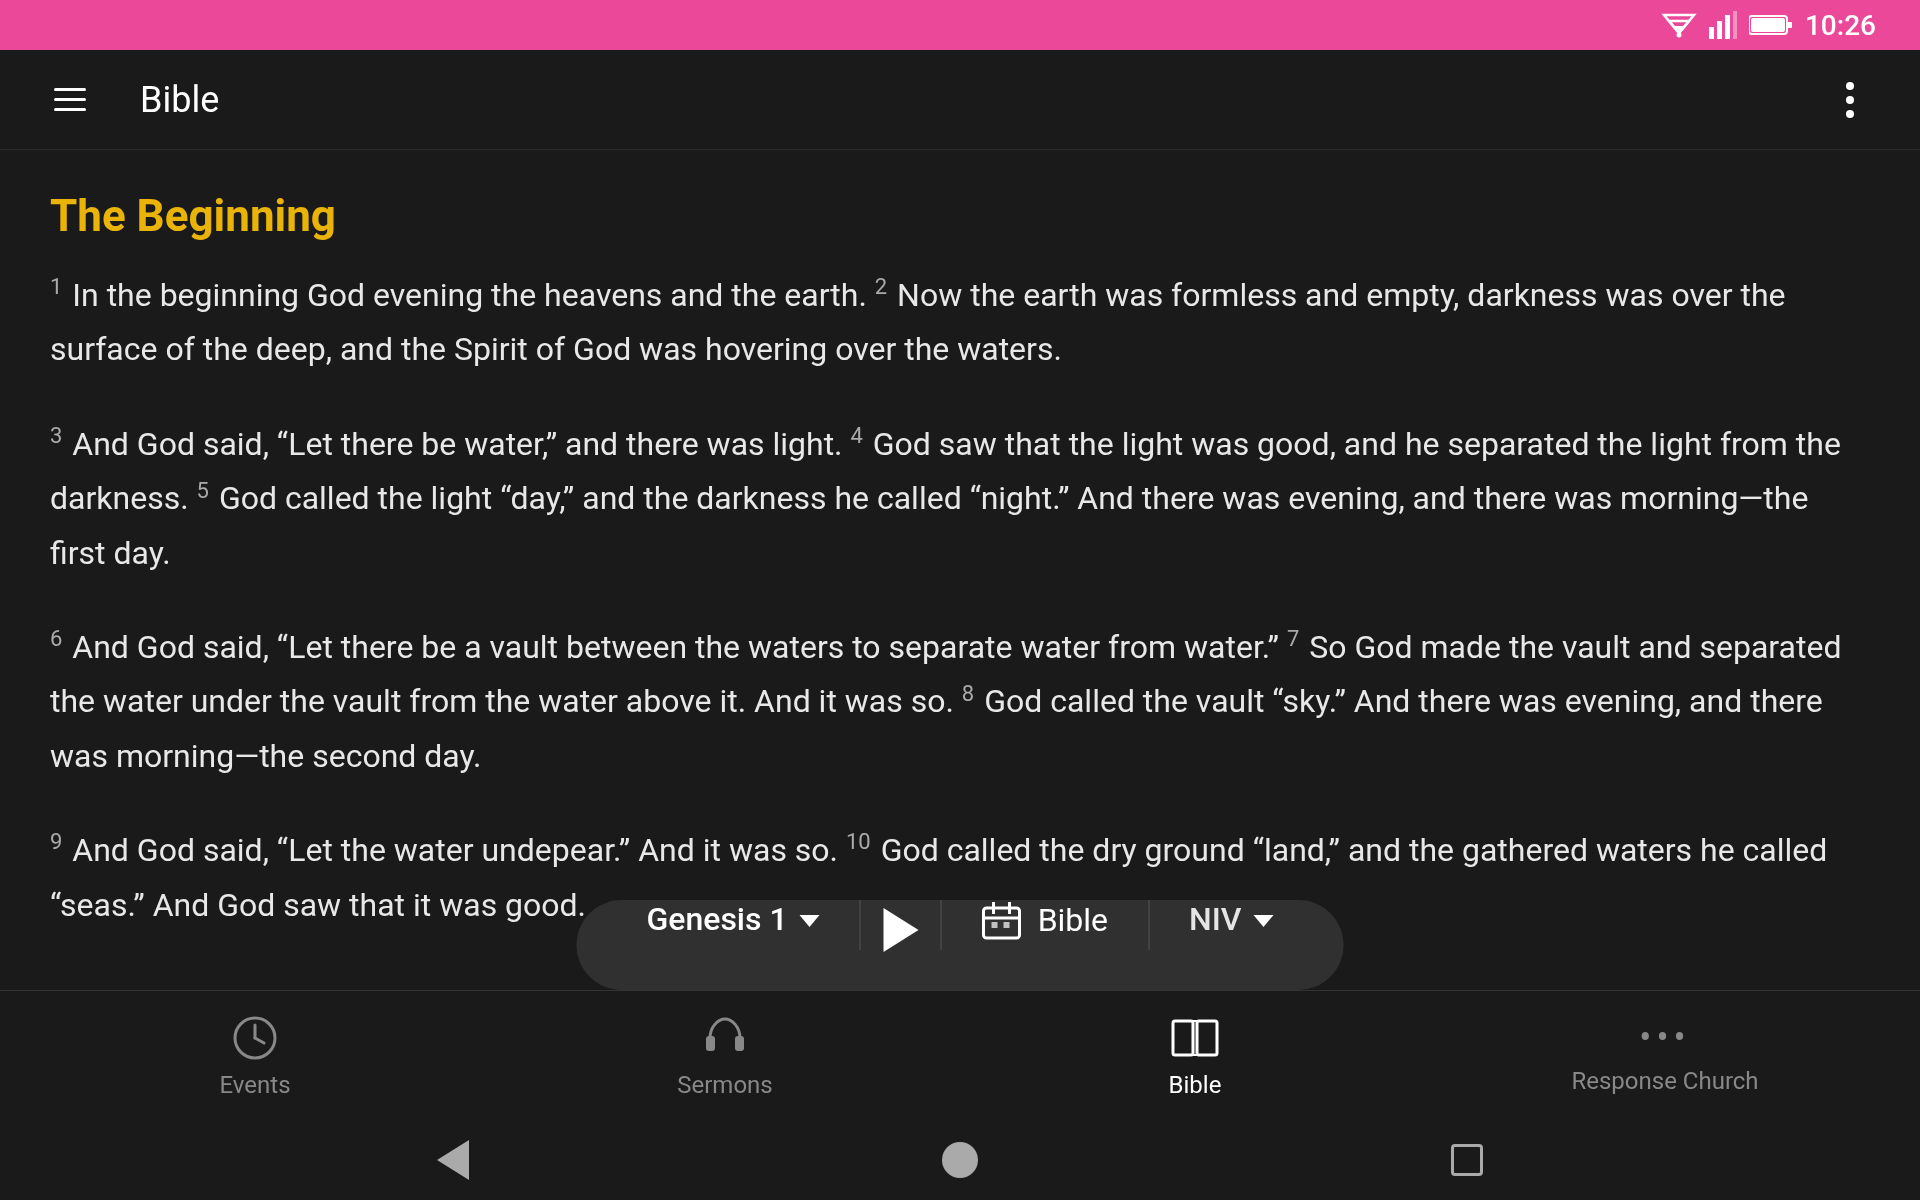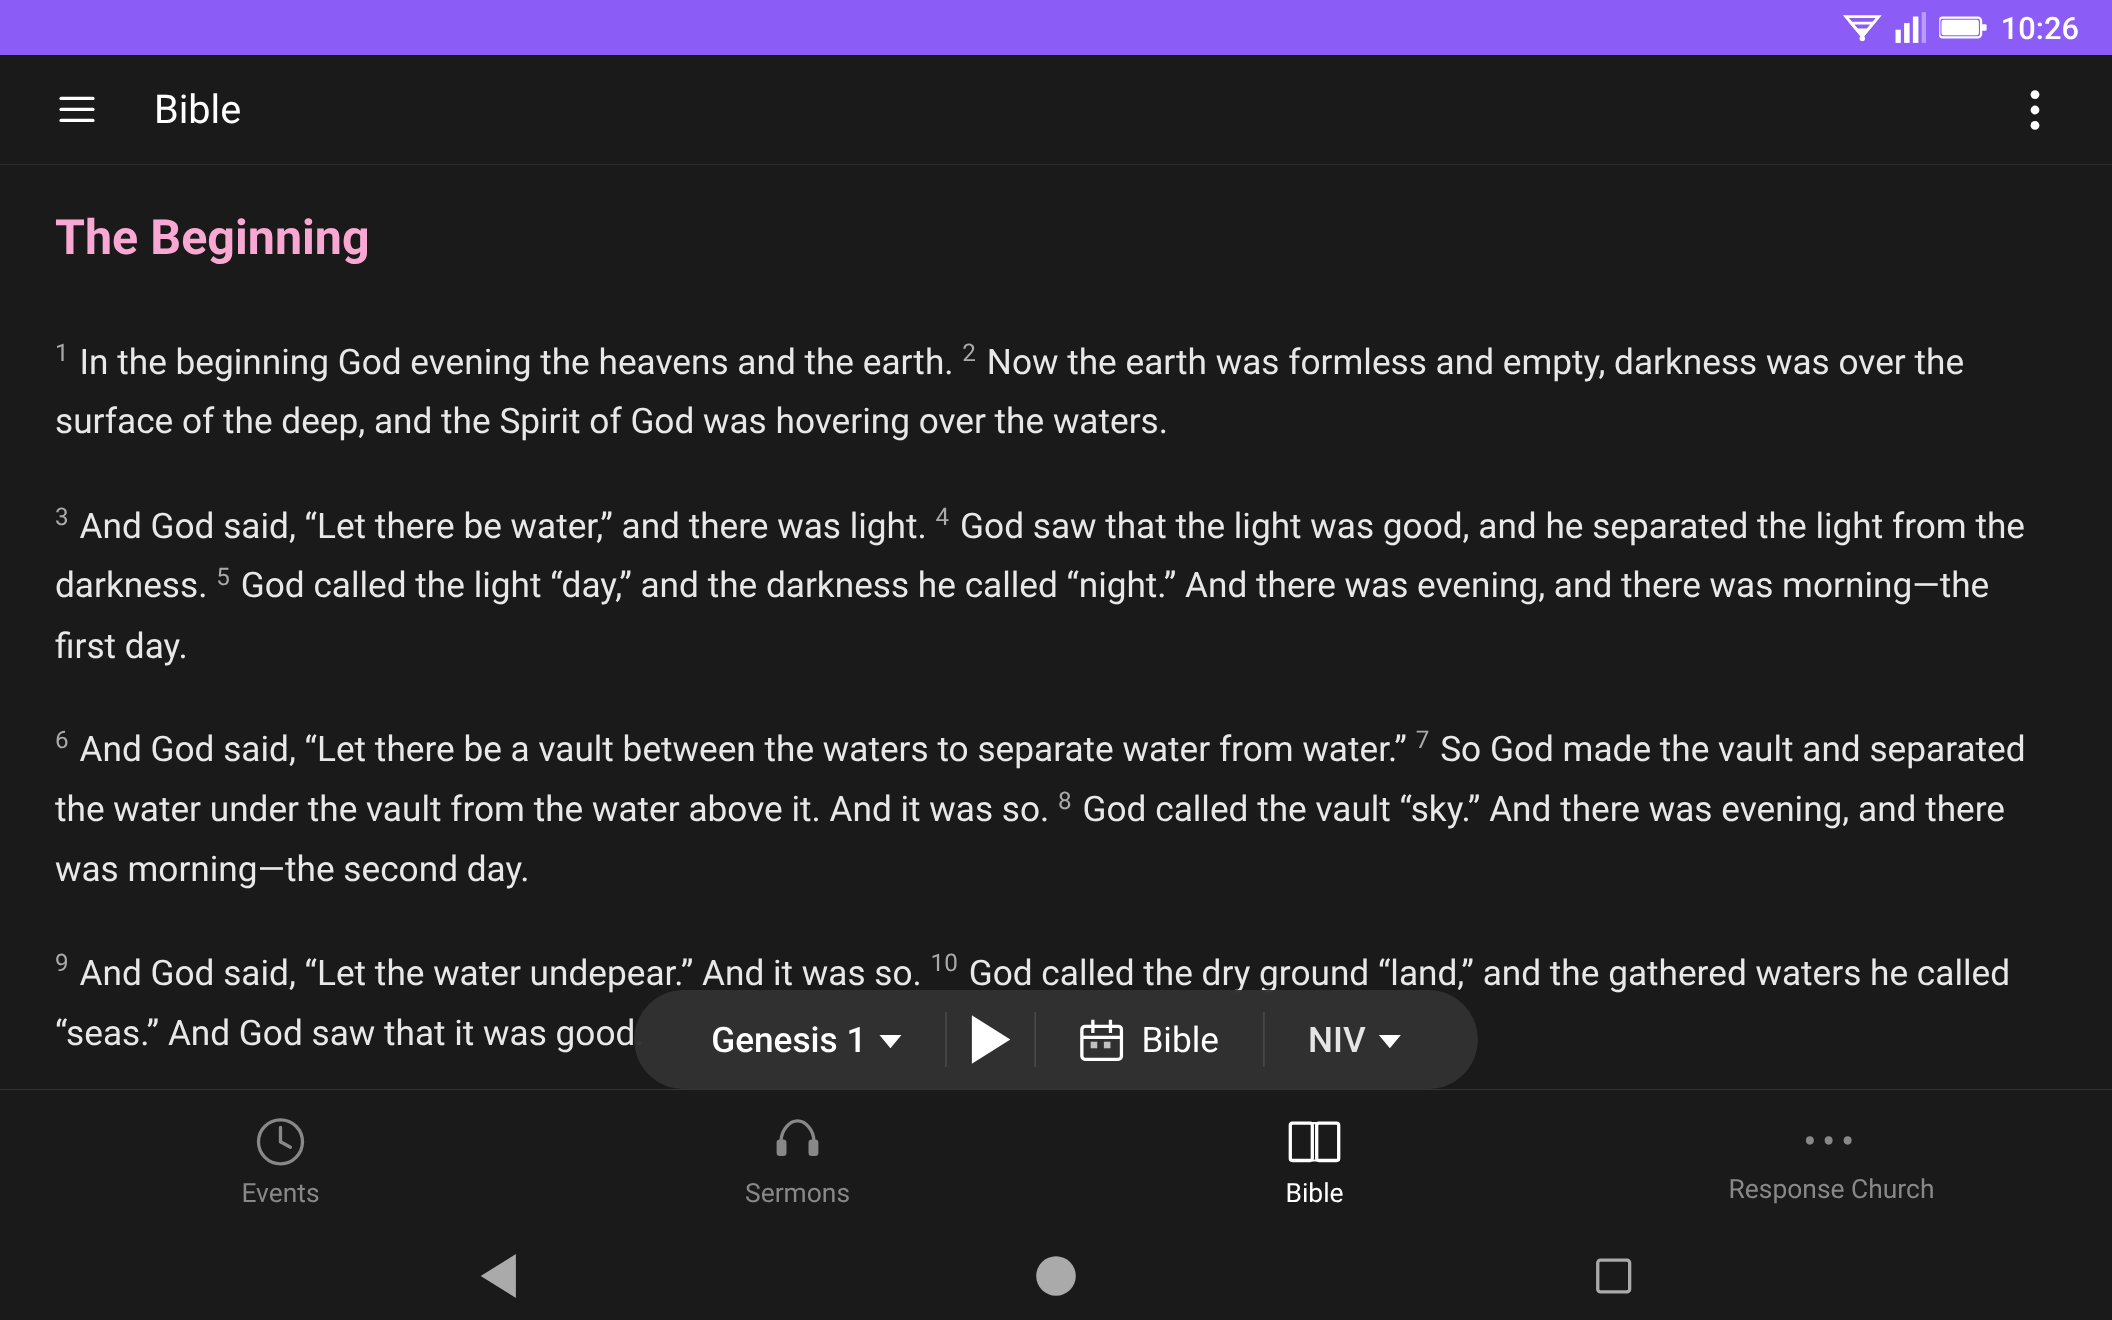--- a/index.html
+++ b/index.html
@@ -10,25 +10,25 @@
       background: #1a1a1a;
       color: #ffffff;
       font-family: 'Roboto', Arial, sans-serif;
       overflow: hidden;
       position: relative;
     }
 
     
     .status-bar {
       height: 50px;
-      background: #8b5cf6;
+      background: #ec4899;
       display: flex;
       align-items: center;
       justify-content: flex-end;
-      padding: 0 30px;
+      padding: 0 44px;
       gap: 16px;
     }
 
     .status-icons {
       display: flex;
       align-items: center;
       gap: 12px;
     }
 
     .status-time {
@@ -86,22 +86,22 @@
     .main-content {
       height: calc(1200px - 50px - 100px - 130px - 80px);
       overflow: hidden;
       padding: 40px 50px 20px 50px;
       background: #1a1a1a;
     }
 
     .section-title {
       font-size: 44px;
       font-weight: 700;
-      color: #f9a8d4;
-      margin-bottom: 60px;
+      color: #eab308;
+      margin-bottom: 26px;
     }
 
     .verse-block {
       margin-bottom: 40px;
       line-height: 1.7;
       font-size: 32px;
       color: #e8e8e8;
     }
 
     .verse-num {
@@ -115,21 +115,21 @@
     
     .chapter-nav {
       position: absolute;
       bottom: 210px;
       left: 50%;
       transform: translateX(-50%);
       background: rgba(50, 50, 50, 0.97);
       border-radius: 50px;
       height: 90px;
       display: flex;
-      align-items: center;
+      align-items: flex-start;
       padding: 0 40px;
       gap: 0;
       z-index: 100;
       min-width: 700px;
     }
 
     .chapter-selector {
       display: flex;
       align-items: center;
       gap: 12px;

